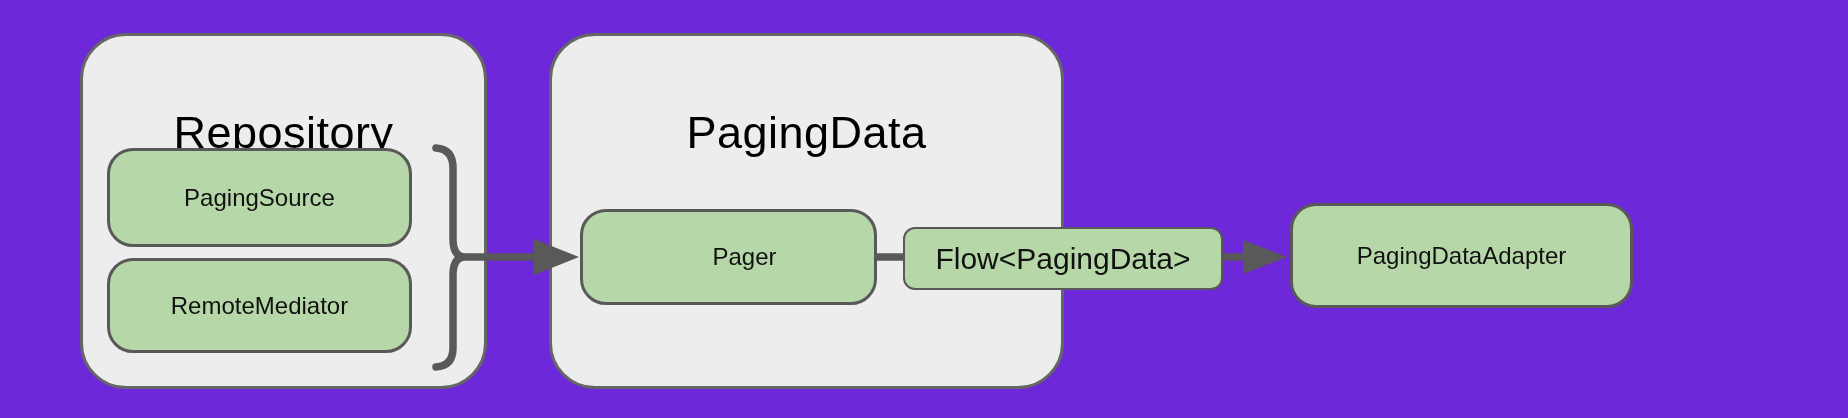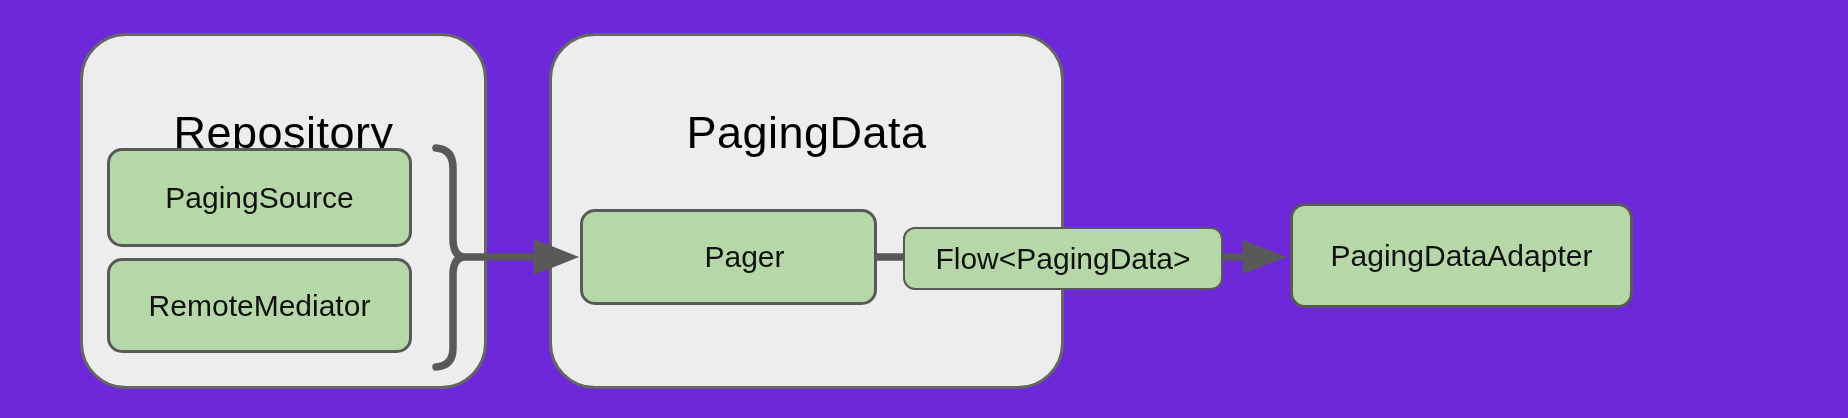--- a/index.html
+++ b/index.html
@@ -36,26 +36,26 @@
     justify-content: center;
     font-size: 45px;
     color: #000000;
     letter-spacing: 0.5px;
     white-space: nowrap;
   }
   .node {
     position: absolute;
     background: #b6d7a8;
     border: 3px solid #595959;
-    border-radius: 15px;
+    border-radius: 26px;
     box-sizing: border-box;
     display: flex;
     align-items: center;
     justify-content: center;
-    font-size: 30px;
+    font-size: 24px;
     color: #111111;
     z-index: 3;
     white-space: nowrap;
   }
   #node-pagingsource   { left: 107px;  top: 148px; width: 305px; height: 99px;  }
   #node-remotemediator { left: 107px;  top: 258px; width: 305px; height: 95px;  }
   #node-pager          { left: 580px;  top: 209px; width: 297px; height: 96px; padding-left: 32px;  }
   #node-flow           { left: 903px;  top: 227px; width: 320px; height: 63px;
                          font-size: 30px; border-radius: 12px; border-width: 2.5px; }
   #node-pda            { left: 1290px; top: 203px; width: 343px; height: 105px; }

